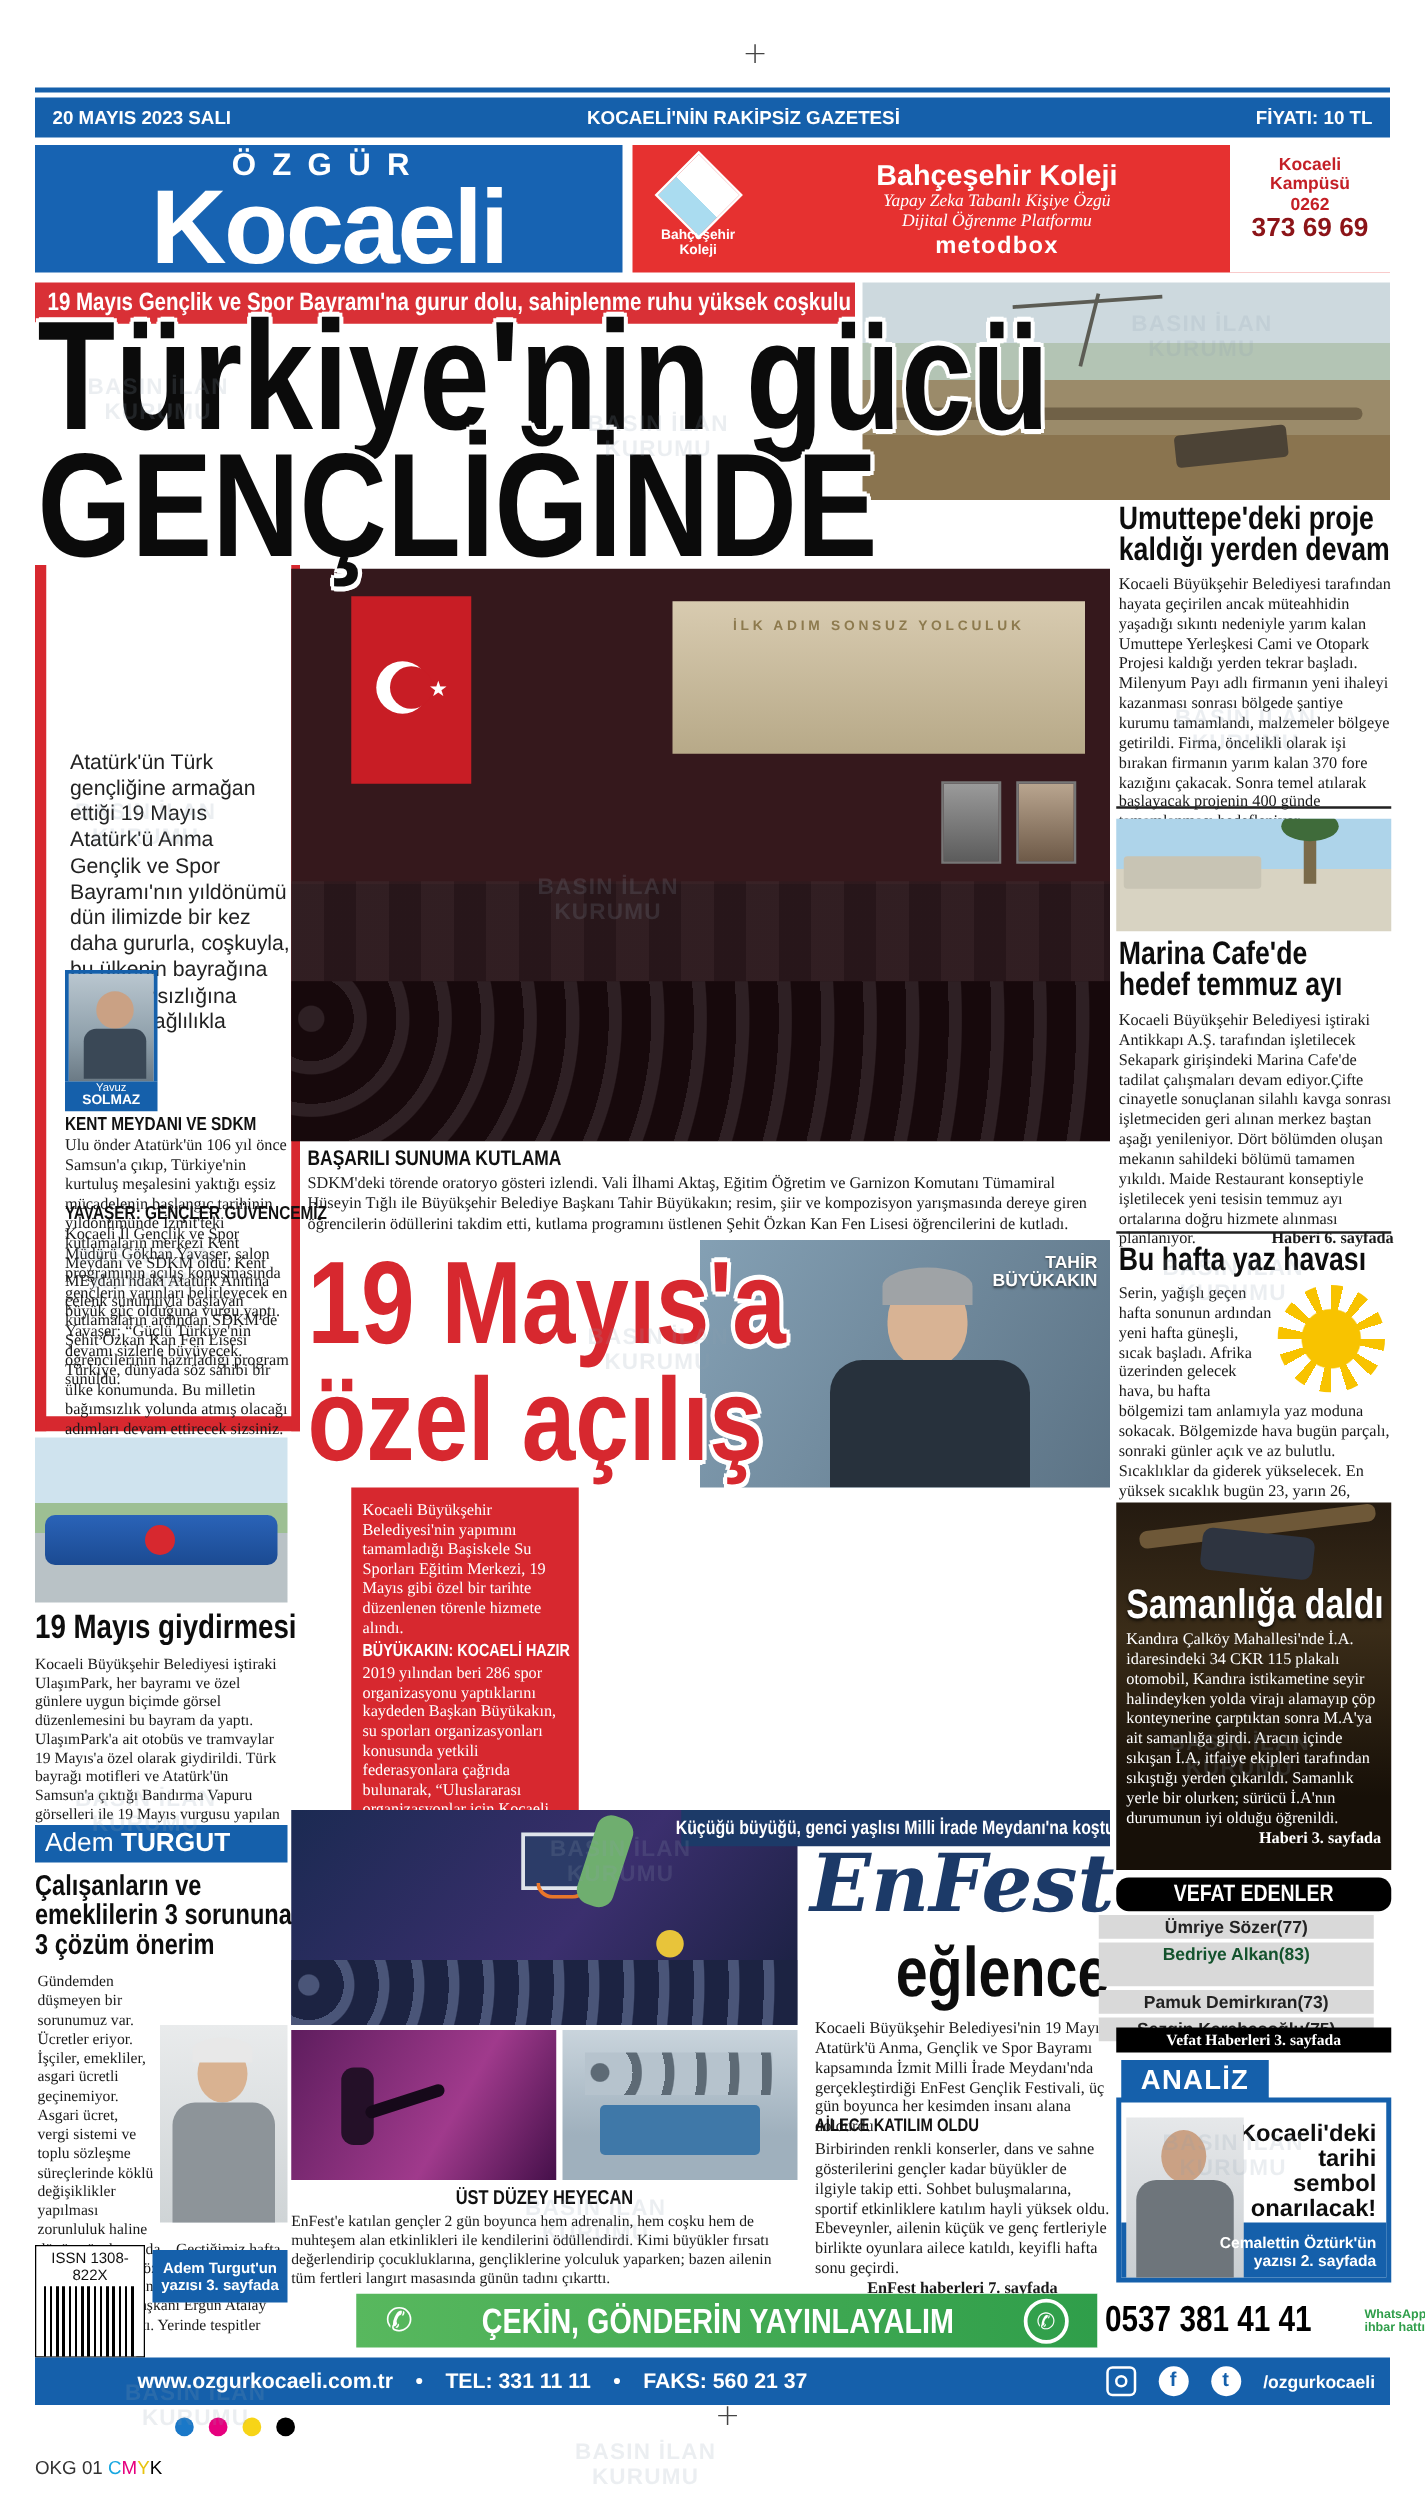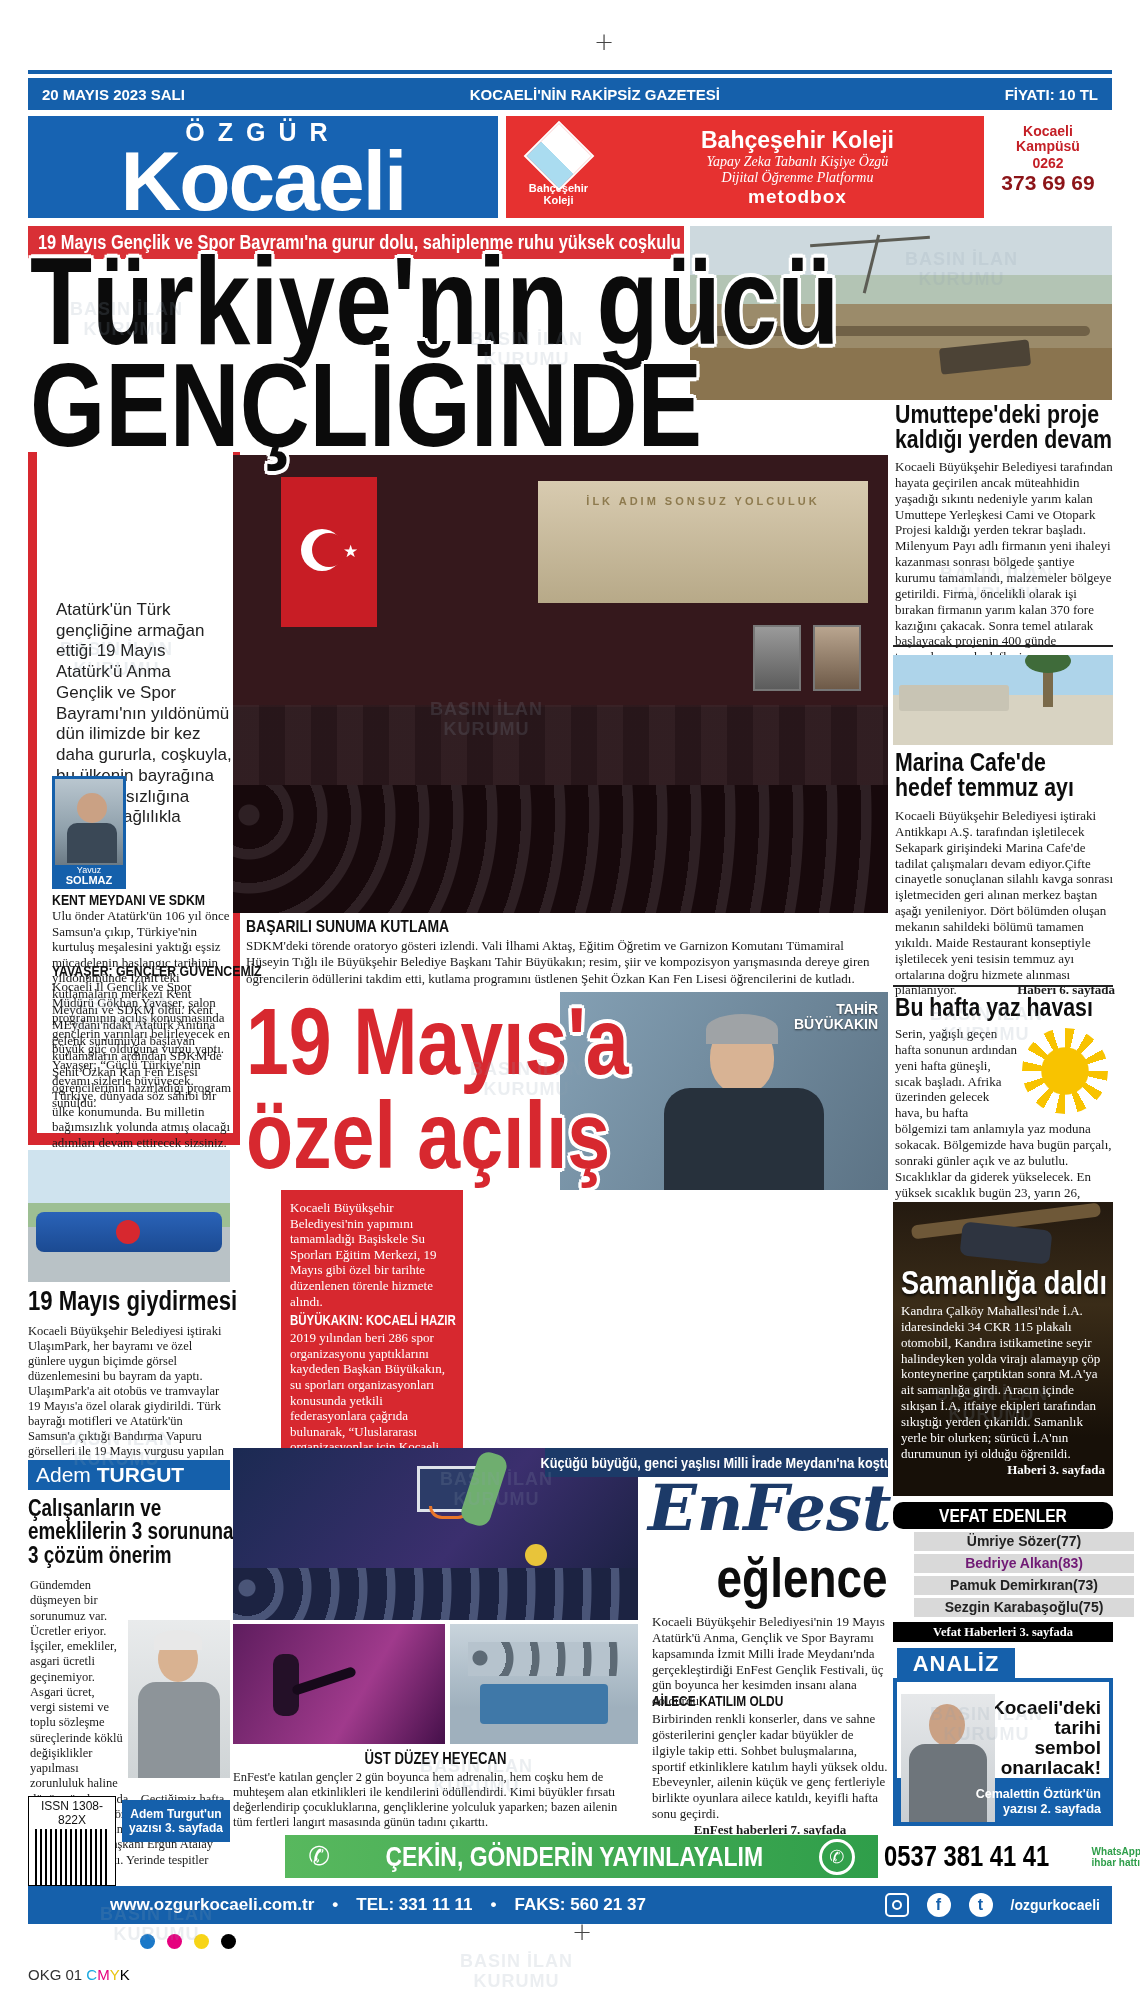--- a/index.html
+++ b/index.html
@@ -241,23 +241,23 @@
     <div style="font-weight:bold;font-size:33px;line-height:1;text-shadow:0 2px 3px rgba(0,0,0,.8);"><span class="cx">Samanlığa daldı</span></div>
     <div class="serif" style="font-size:13px;line-height:1.22;margin-top:4px;">
       <span>Kandıra Çalköy Mahallesi'nde İ.A. idaresindeki 34 CKR 115 plakalı otomobil, Kandıra istikametine seyir halindeyken yolda virajı alamayıp çöp konteynerine çarptıktan sonra M.A'ya ait samanlığa girdi. Aracın içinde sıkışan İ.A, itfaiye ekipleri tarafından sıkıştığı yerden çıkarıldı. Samanlık yerle bir olurken; sürücü İ.A'nın durumunun iyi olduğu öğrenildi.</span>
       <div style="text-align:right;font-weight:bold;">Haberi 3. sayfada</div>
     </div>
   </div>
 
   <div class="abs" style="left:893px;top:1502px;width:220px;height:27px;background:#000;color:#fff;display:flex;align-items:center;justify-content:center;border-radius:10px;">
     <span class="cx" style="transform-origin:50% 50%;font-weight:bold;font-size:19px;">VEFAT EDENLER</span>
   </div>
-  <div class="abs" style="left:914px;top:1532px;width:220px;">
+  <div class="abs" style="left:879px;top:1532px;width:220px;">
     <div style="height:19px;background:#d9d9d9;margin-bottom:3px;text-align:center;font-weight:bold;font-size:14px;line-height:19px;color:#222;">Ümriye Sözer(77)</div>
-    <div style="height:19px;background:#d9d9d9;margin-bottom:3px;text-align:center;font-weight:bold;font-size:14px;line-height:19px;color:#701a75;">Bedriye Alkan(83)</div>
+    <div style="height:35px;background:#d9d9d9;margin-bottom:3px;text-align:center;font-weight:bold;font-size:14px;line-height:19px;color:#14532d;">Bedriye Alkan(83)</div>
     <div style="height:19px;background:#d9d9d9;margin-bottom:3px;text-align:center;font-weight:bold;font-size:14px;line-height:19px;color:#222;">Pamuk Demirkıran(73)</div>
     <div style="height:19px;background:#d9d9d9;margin-bottom:3px;text-align:center;font-weight:bold;font-size:14px;line-height:19px;color:#222;">Sezgin Karabaşoğlu(75)</div>
   </div>
   <div class="abs serif" style="left:893px;top:1622px;width:220px;height:20px;background:#000;color:#fff;font-weight:bold;font-size:12.5px;display:flex;align-items:center;justify-content:center;">Vefat Haberleri 3. sayfada</div>
 
   <div class="abs" style="left:897px;top:1648px;width:118px;height:32px;background:#1560ab;color:#fff;display:flex;align-items:center;justify-content:center;font-weight:bold;font-size:22px;letter-spacing:1px;z-index:5;">ANALİZ</div>
   <div class="abs" style="left:893px;top:1678px;width:220px;height:148px;border:4px solid #1560ab;background:#fff;box-sizing:border-box;">
     <div class="abs" style="left:0;bottom:0;width:212px;height:44px;background:#1560ab;"></div>
     <div class="abs" style="left:4px;bottom:0;width:94px;height:128px;background:linear-gradient(#e6e8ea,#c9ced2);z-index:2;">
       <div class="abs" style="left:28px;top:10px;width:36px;height:42px;border-radius:50%;background:#caa184;"></div>

